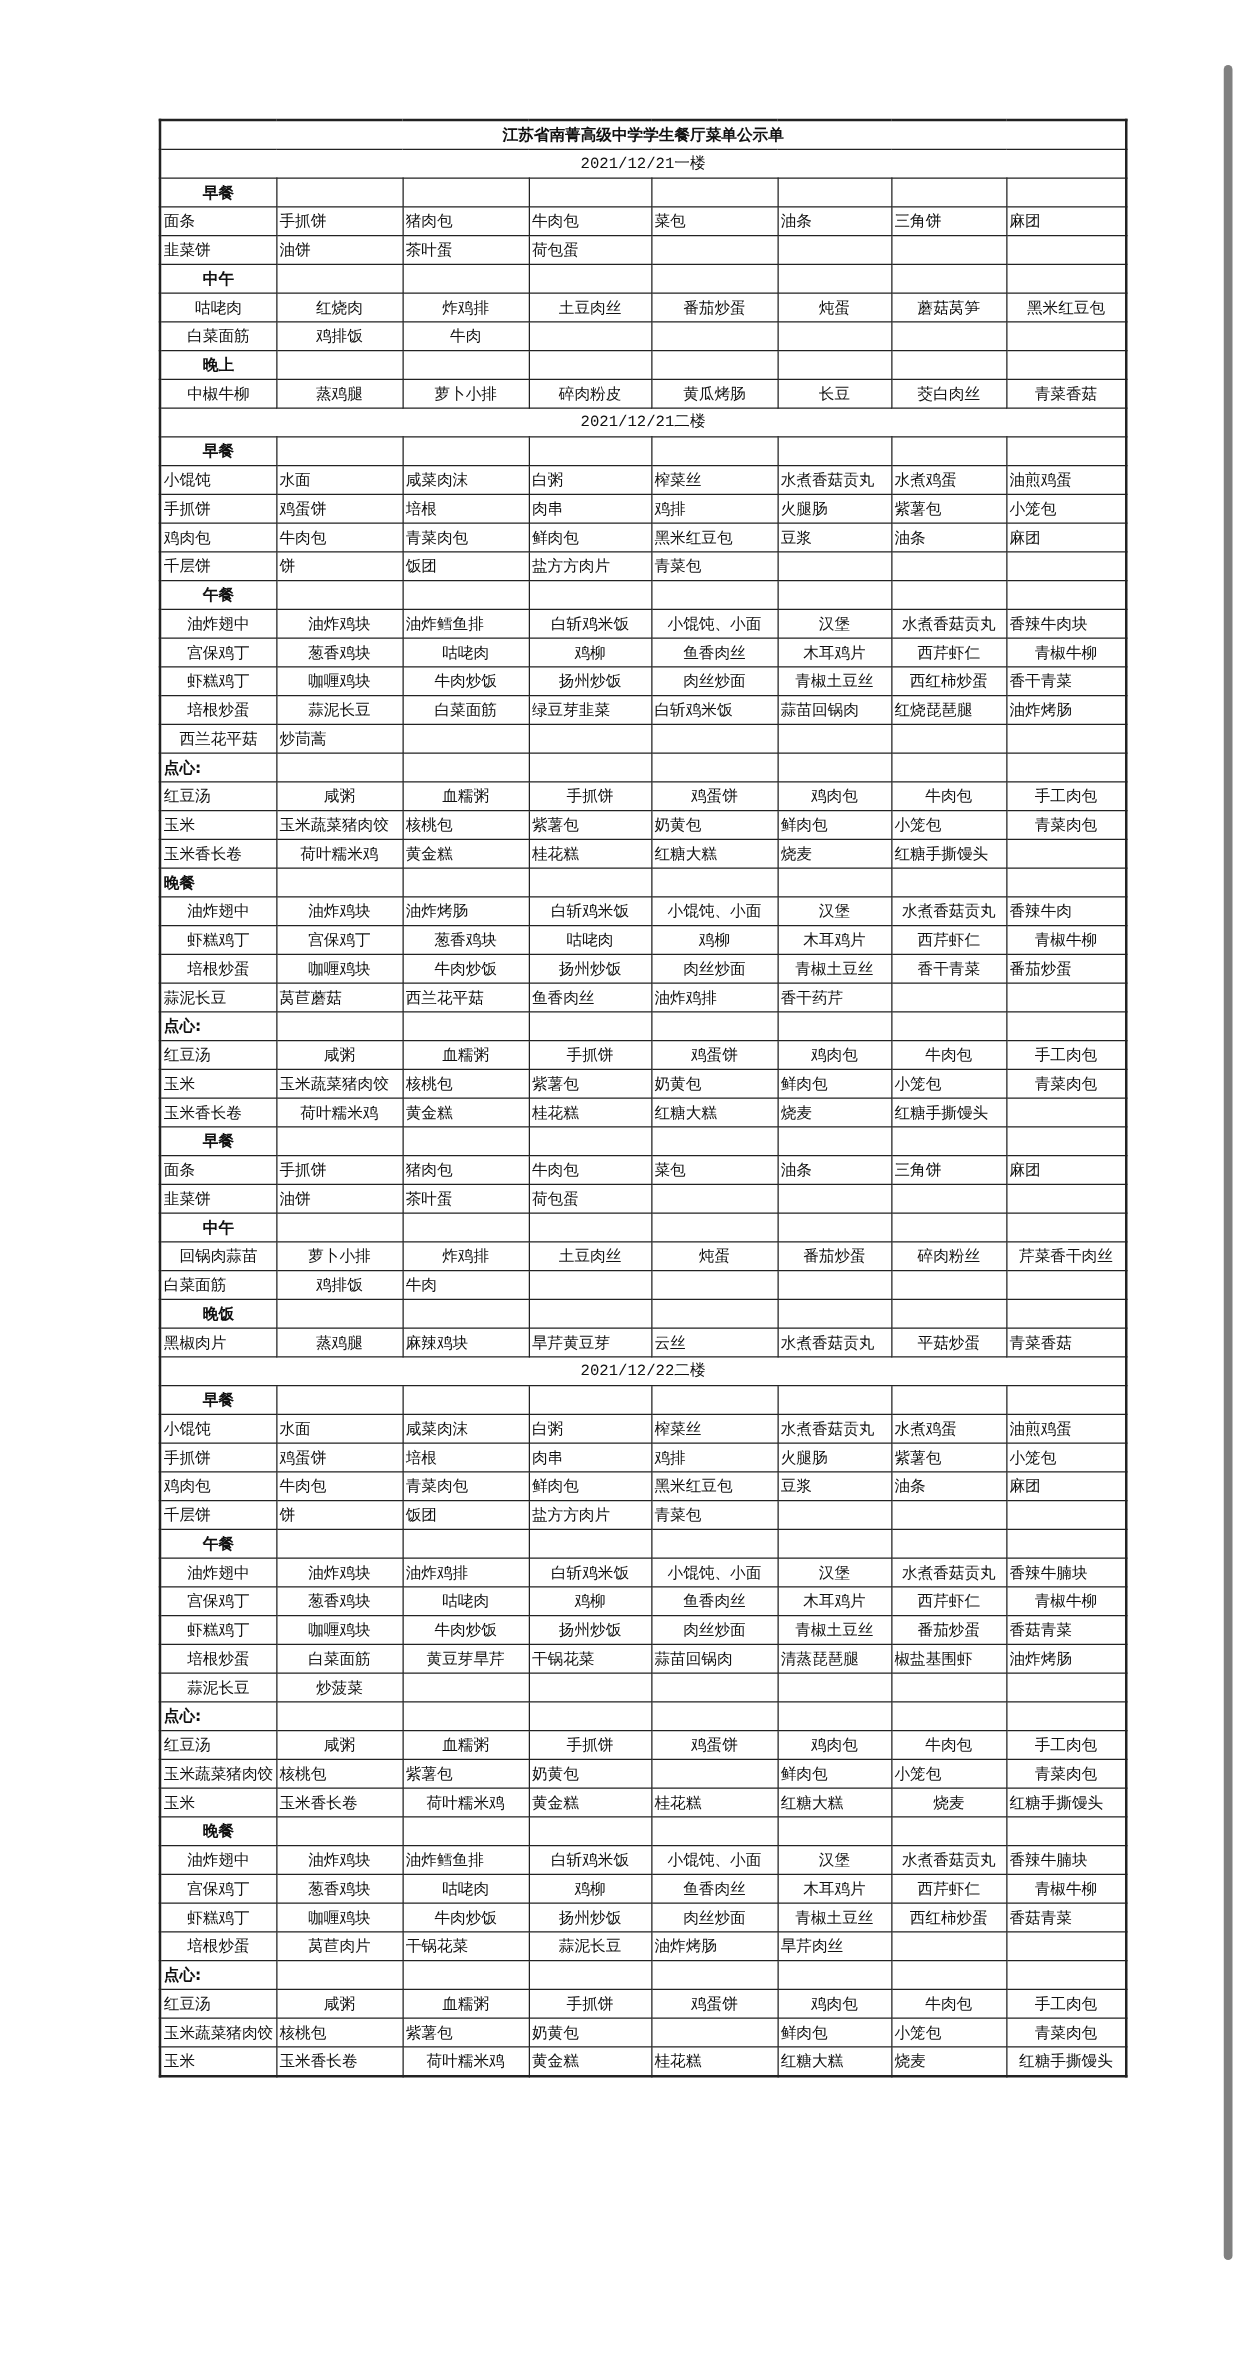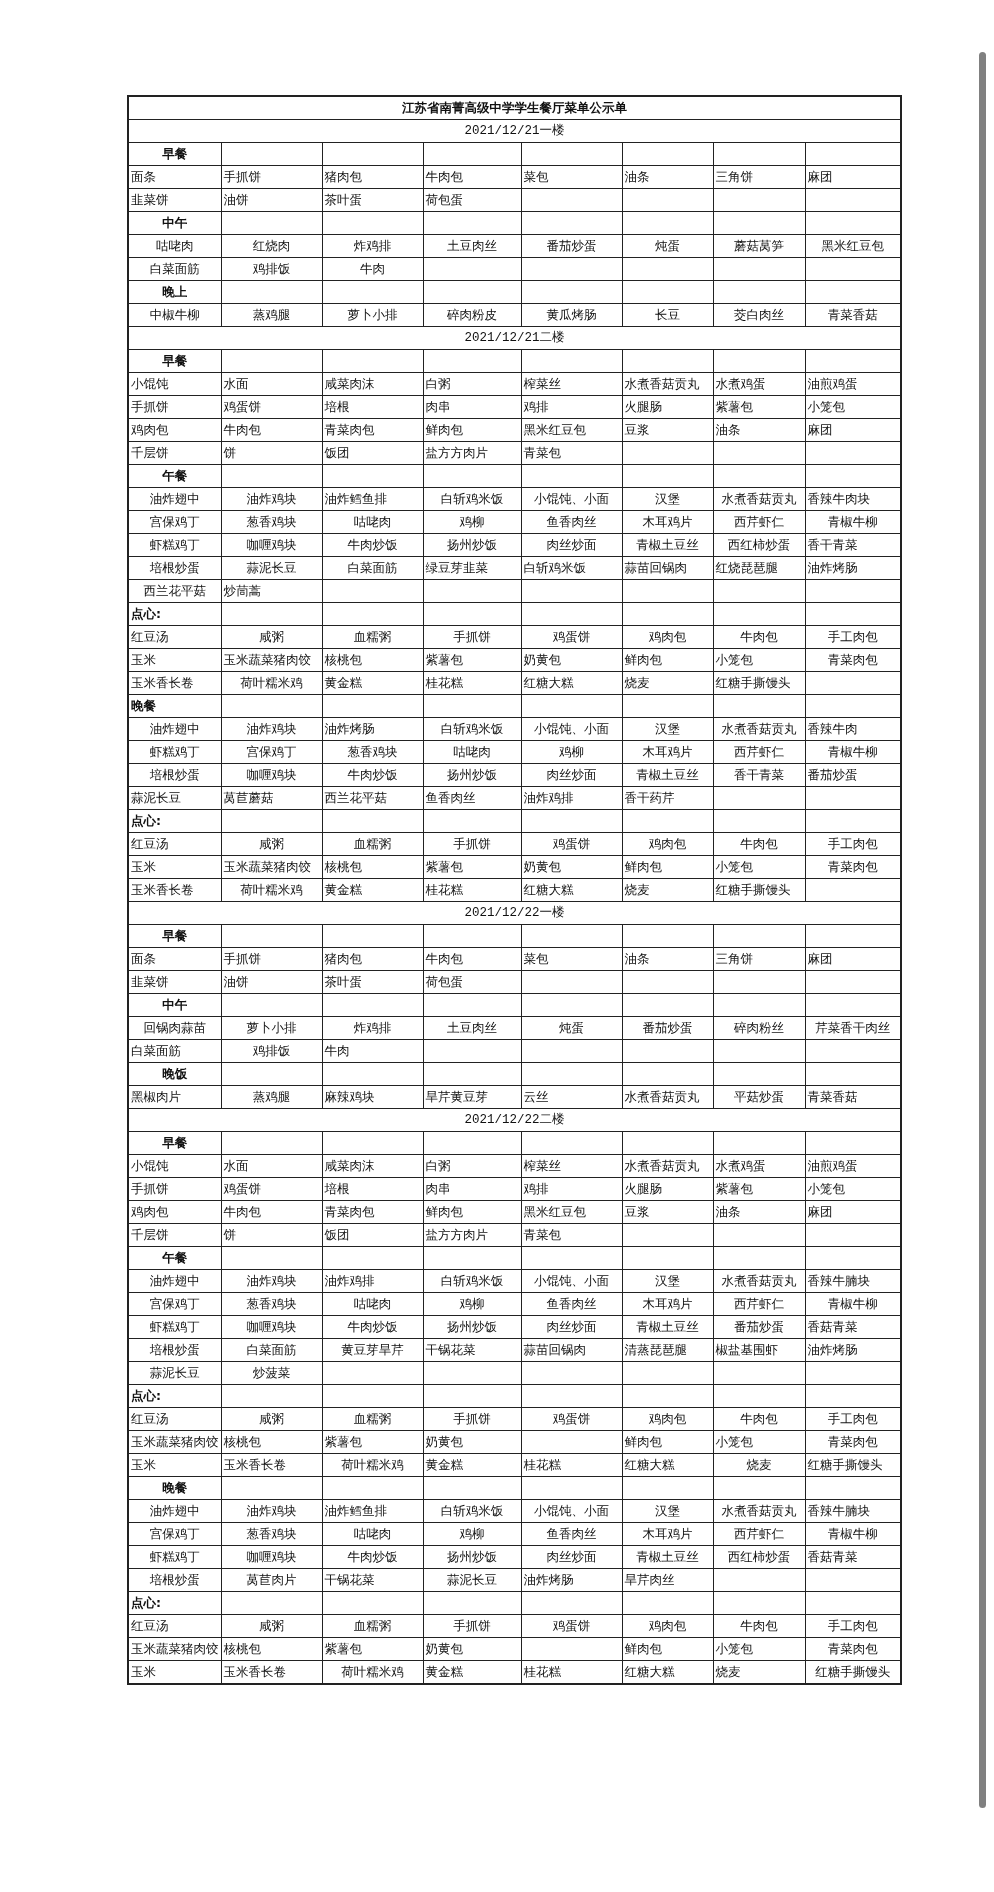--- a/index.html
+++ b/index.html
@@ -369,23 +369,20 @@
           <td class="l">玉米香长卷</td>
           <td class="c">荷叶糯米鸡</td>
           <td class="l">黄金糕</td>
           <td class="l">桂花糕</td>
           <td class="l">红糖大糕</td>
           <td class="l">烧麦</td>
           <td class="l">红糖手撕馒头</td>
           <td class="l"></td>
         </tr>
         <tr>
-          <td class="date" colspan="8">2021/12/22一楼</td>
-        </tr>
-        <tr>
           <td class="meal c">早餐</td>
           <td></td>
           <td></td>
           <td></td>
           <td></td>
           <td></td>
           <td></td>
           <td></td>
         </tr>
         <tr>

